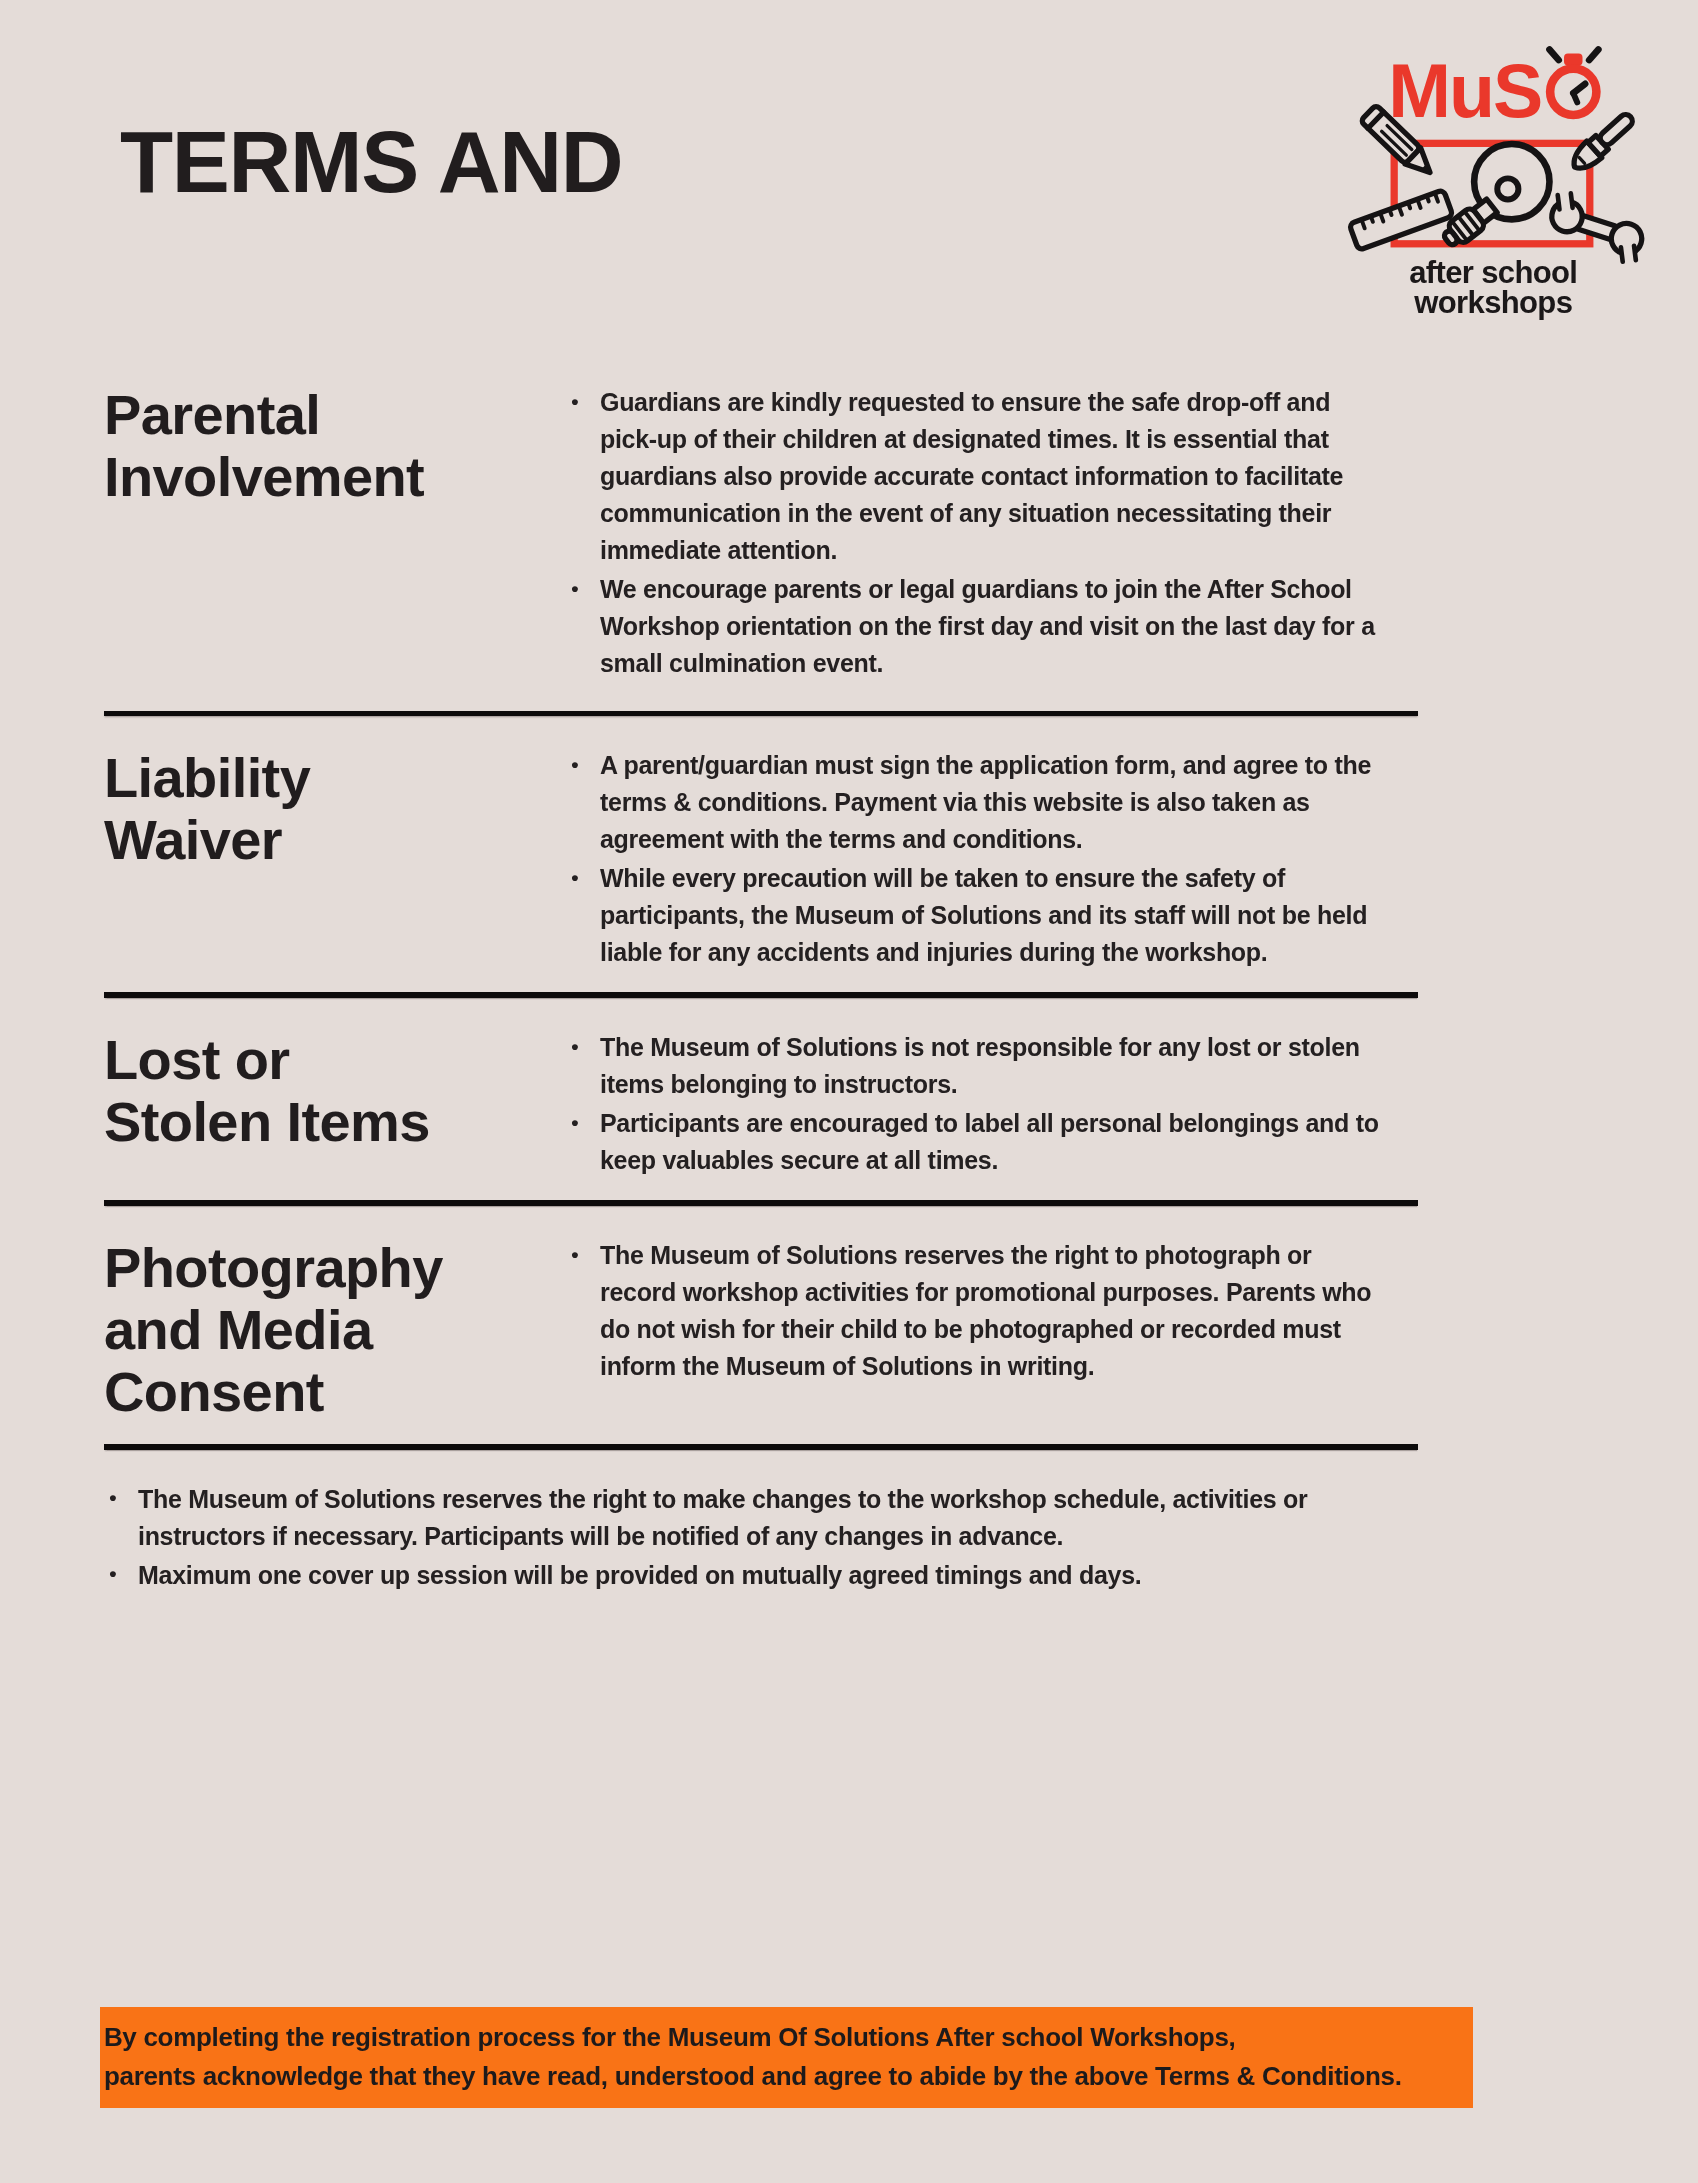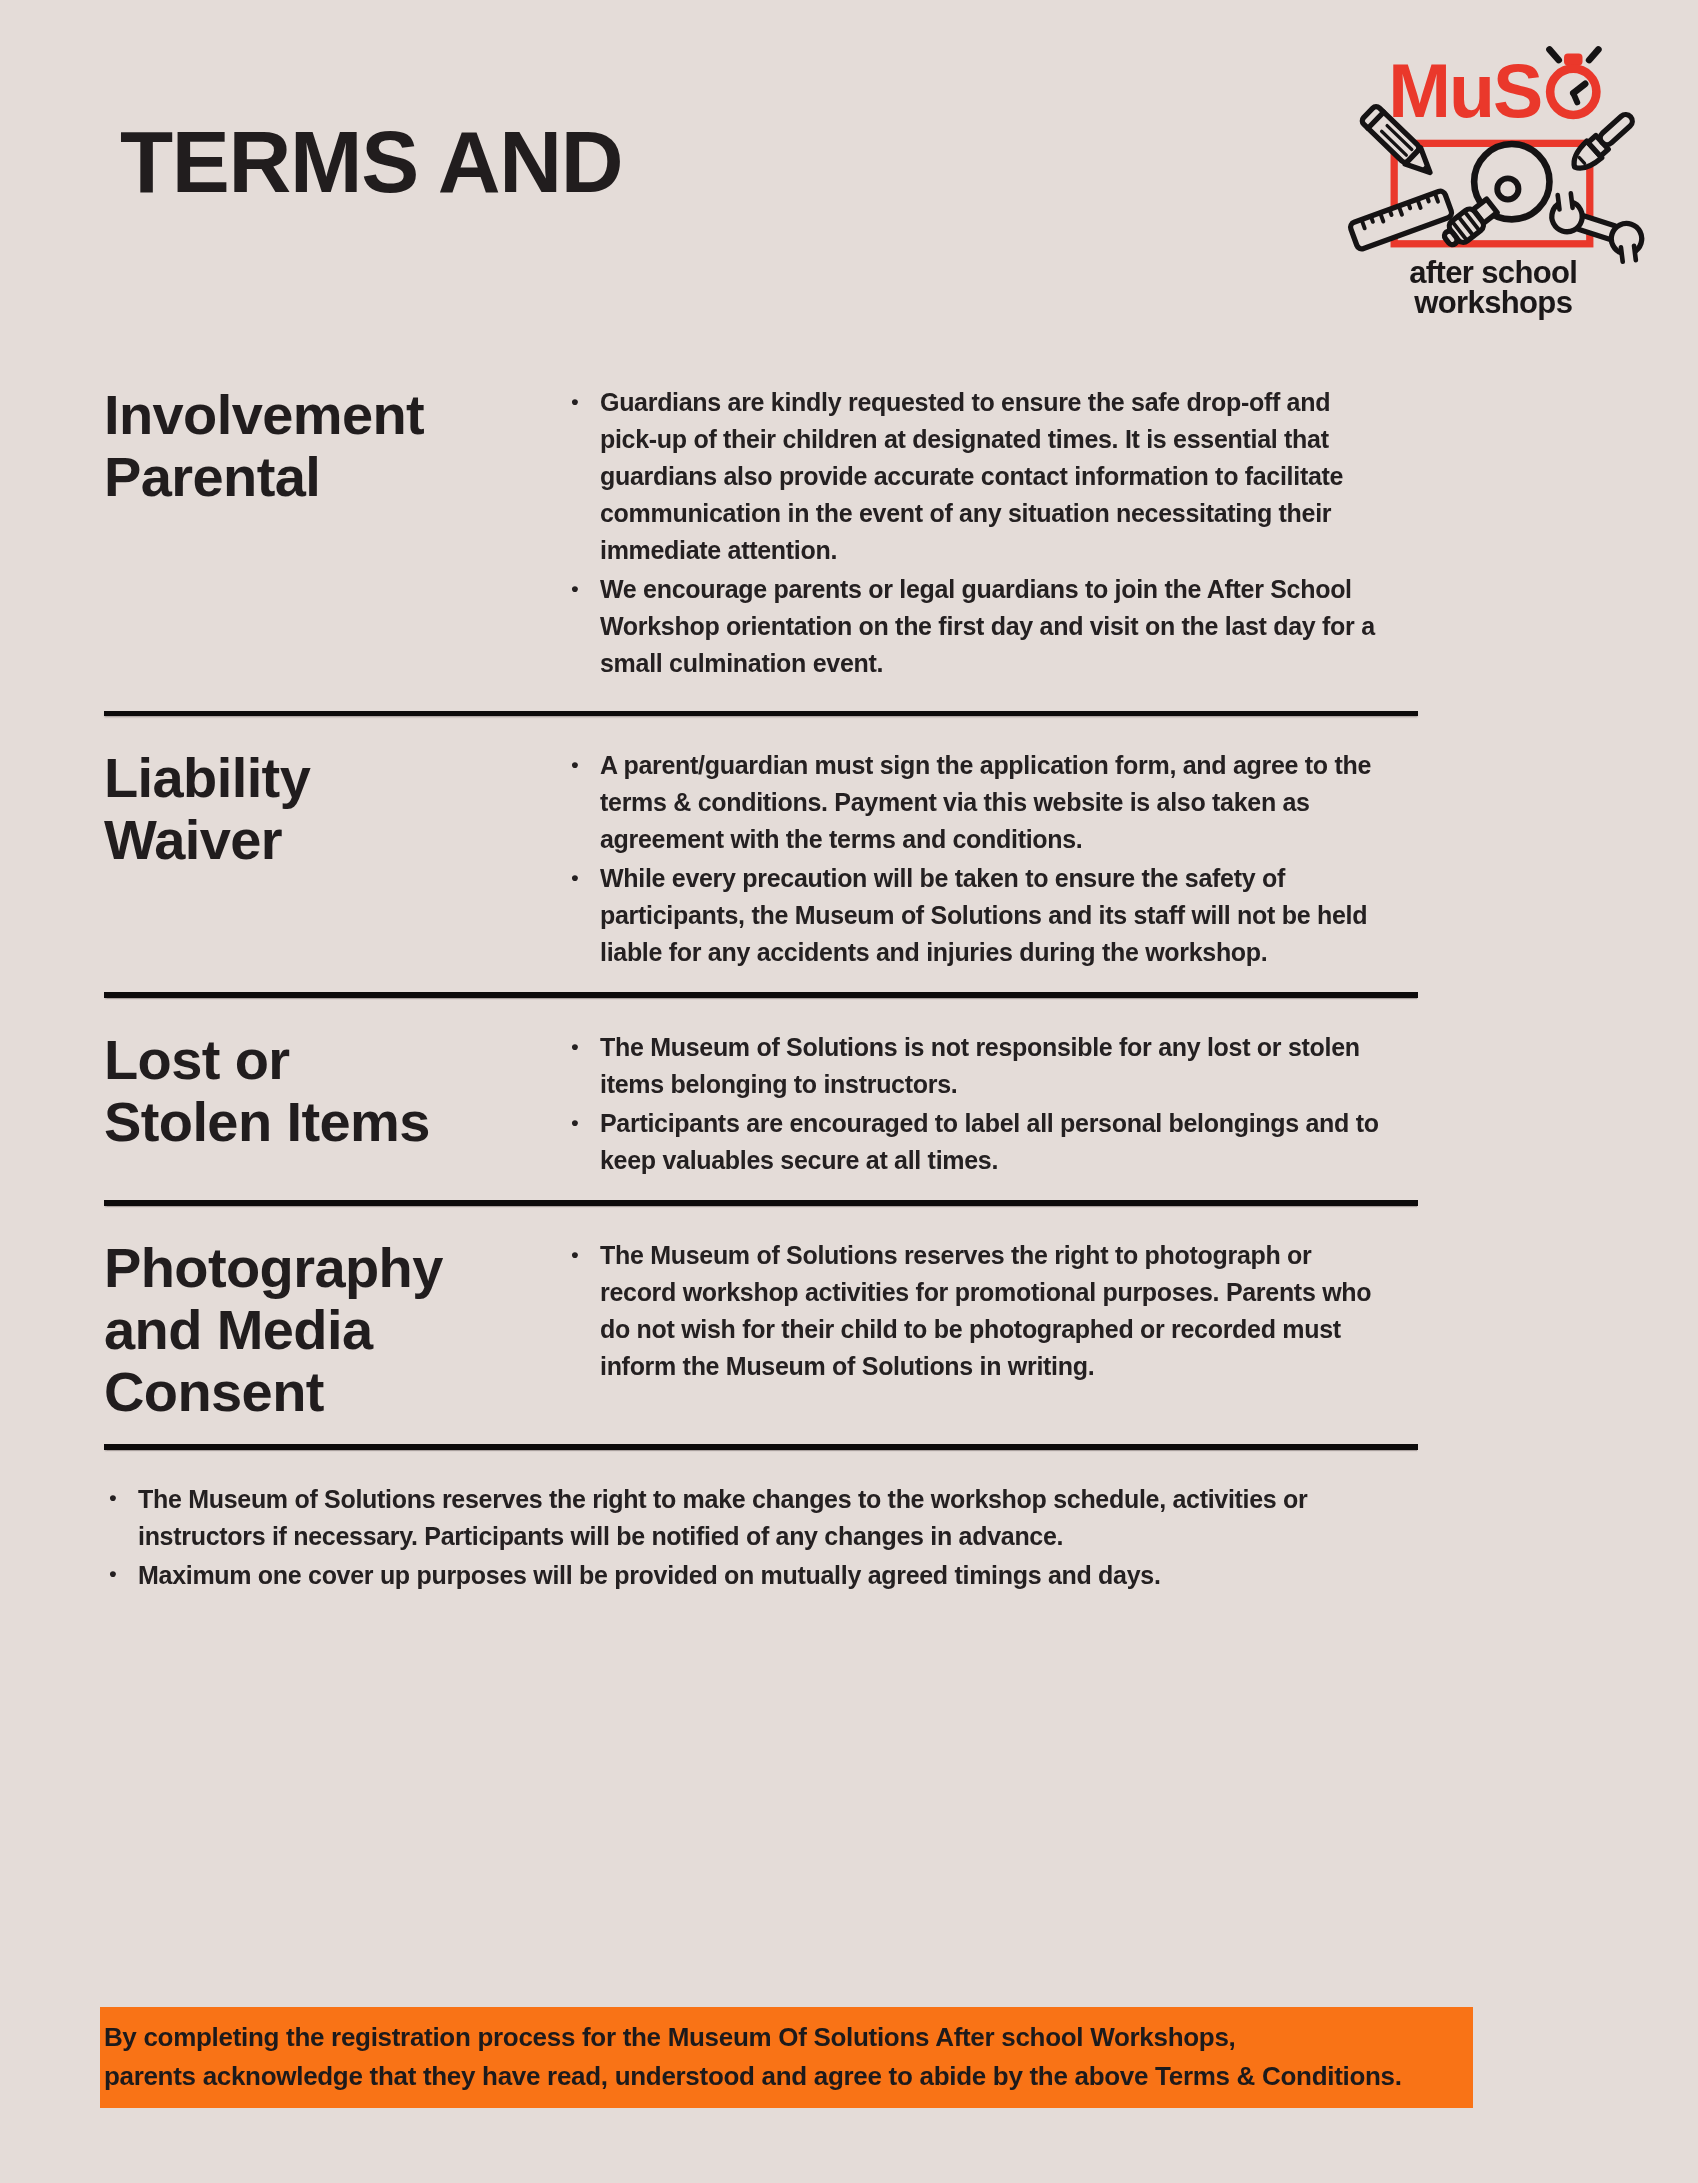--- a/index.html
+++ b/index.html
@@ -151,22 +151,22 @@
 
       <text x="235" y="362" text-anchor="middle" font-size="47" fill="#1b1819" letter-spacing="-1">after school</text>
       <text x="235" y="407" text-anchor="middle" font-size="47" fill="#1b1819" letter-spacing="-1">workshops</text>
     </svg>
   </div>
 
   <main class="content">
 
     <section class="section first">
       <div class="sec-head">
+        <div>Parental</div>
         <div>Involvement</div>
-        <div>Parental</div>
       </div>
       <div class="sec-body">
         <ul>
           <li>Guardians are kindly requested to ensure the safe drop-off and pick-up of their children at designated times. It is essential that guardians also provide accurate contact information to facilitate communication in the event of any situation necessitating their immediate attention.</li>
           <li>We encourage parents or legal guardians to join the After School Workshop orientation on the first day and visit on the last day for a small culmination event.</li>
         </ul>
       </div>
     </section>
 
     <div class="divider"></div>
@@ -213,21 +213,21 @@
         </ul>
       </div>
     </section>
 
     <div class="divider"></div>
 
     <section class="section">
       <div class="sec-body">
         <ul>
           <li>The Museum of Solutions reserves the right to make changes to the workshop schedule, activities or instructors if necessary. Participants will be notified of any changes in advance.</li>
-          <li>Maximum one cover up purposes will be provided on mutually agreed timings and days.</li>
+          <li>Maximum one cover up session will be provided on mutually agreed timings and days.</li>
         </ul>
       </div>
     </section>
 
   </main>
 
   <footer class="footer">
     <div>By completing the registration process for the Museum Of Solutions After school Workshops,</div>
     <div>parents acknowledge that they have read, understood and agree to abide by the above Terms &amp; Conditions.</div>
   </footer>

